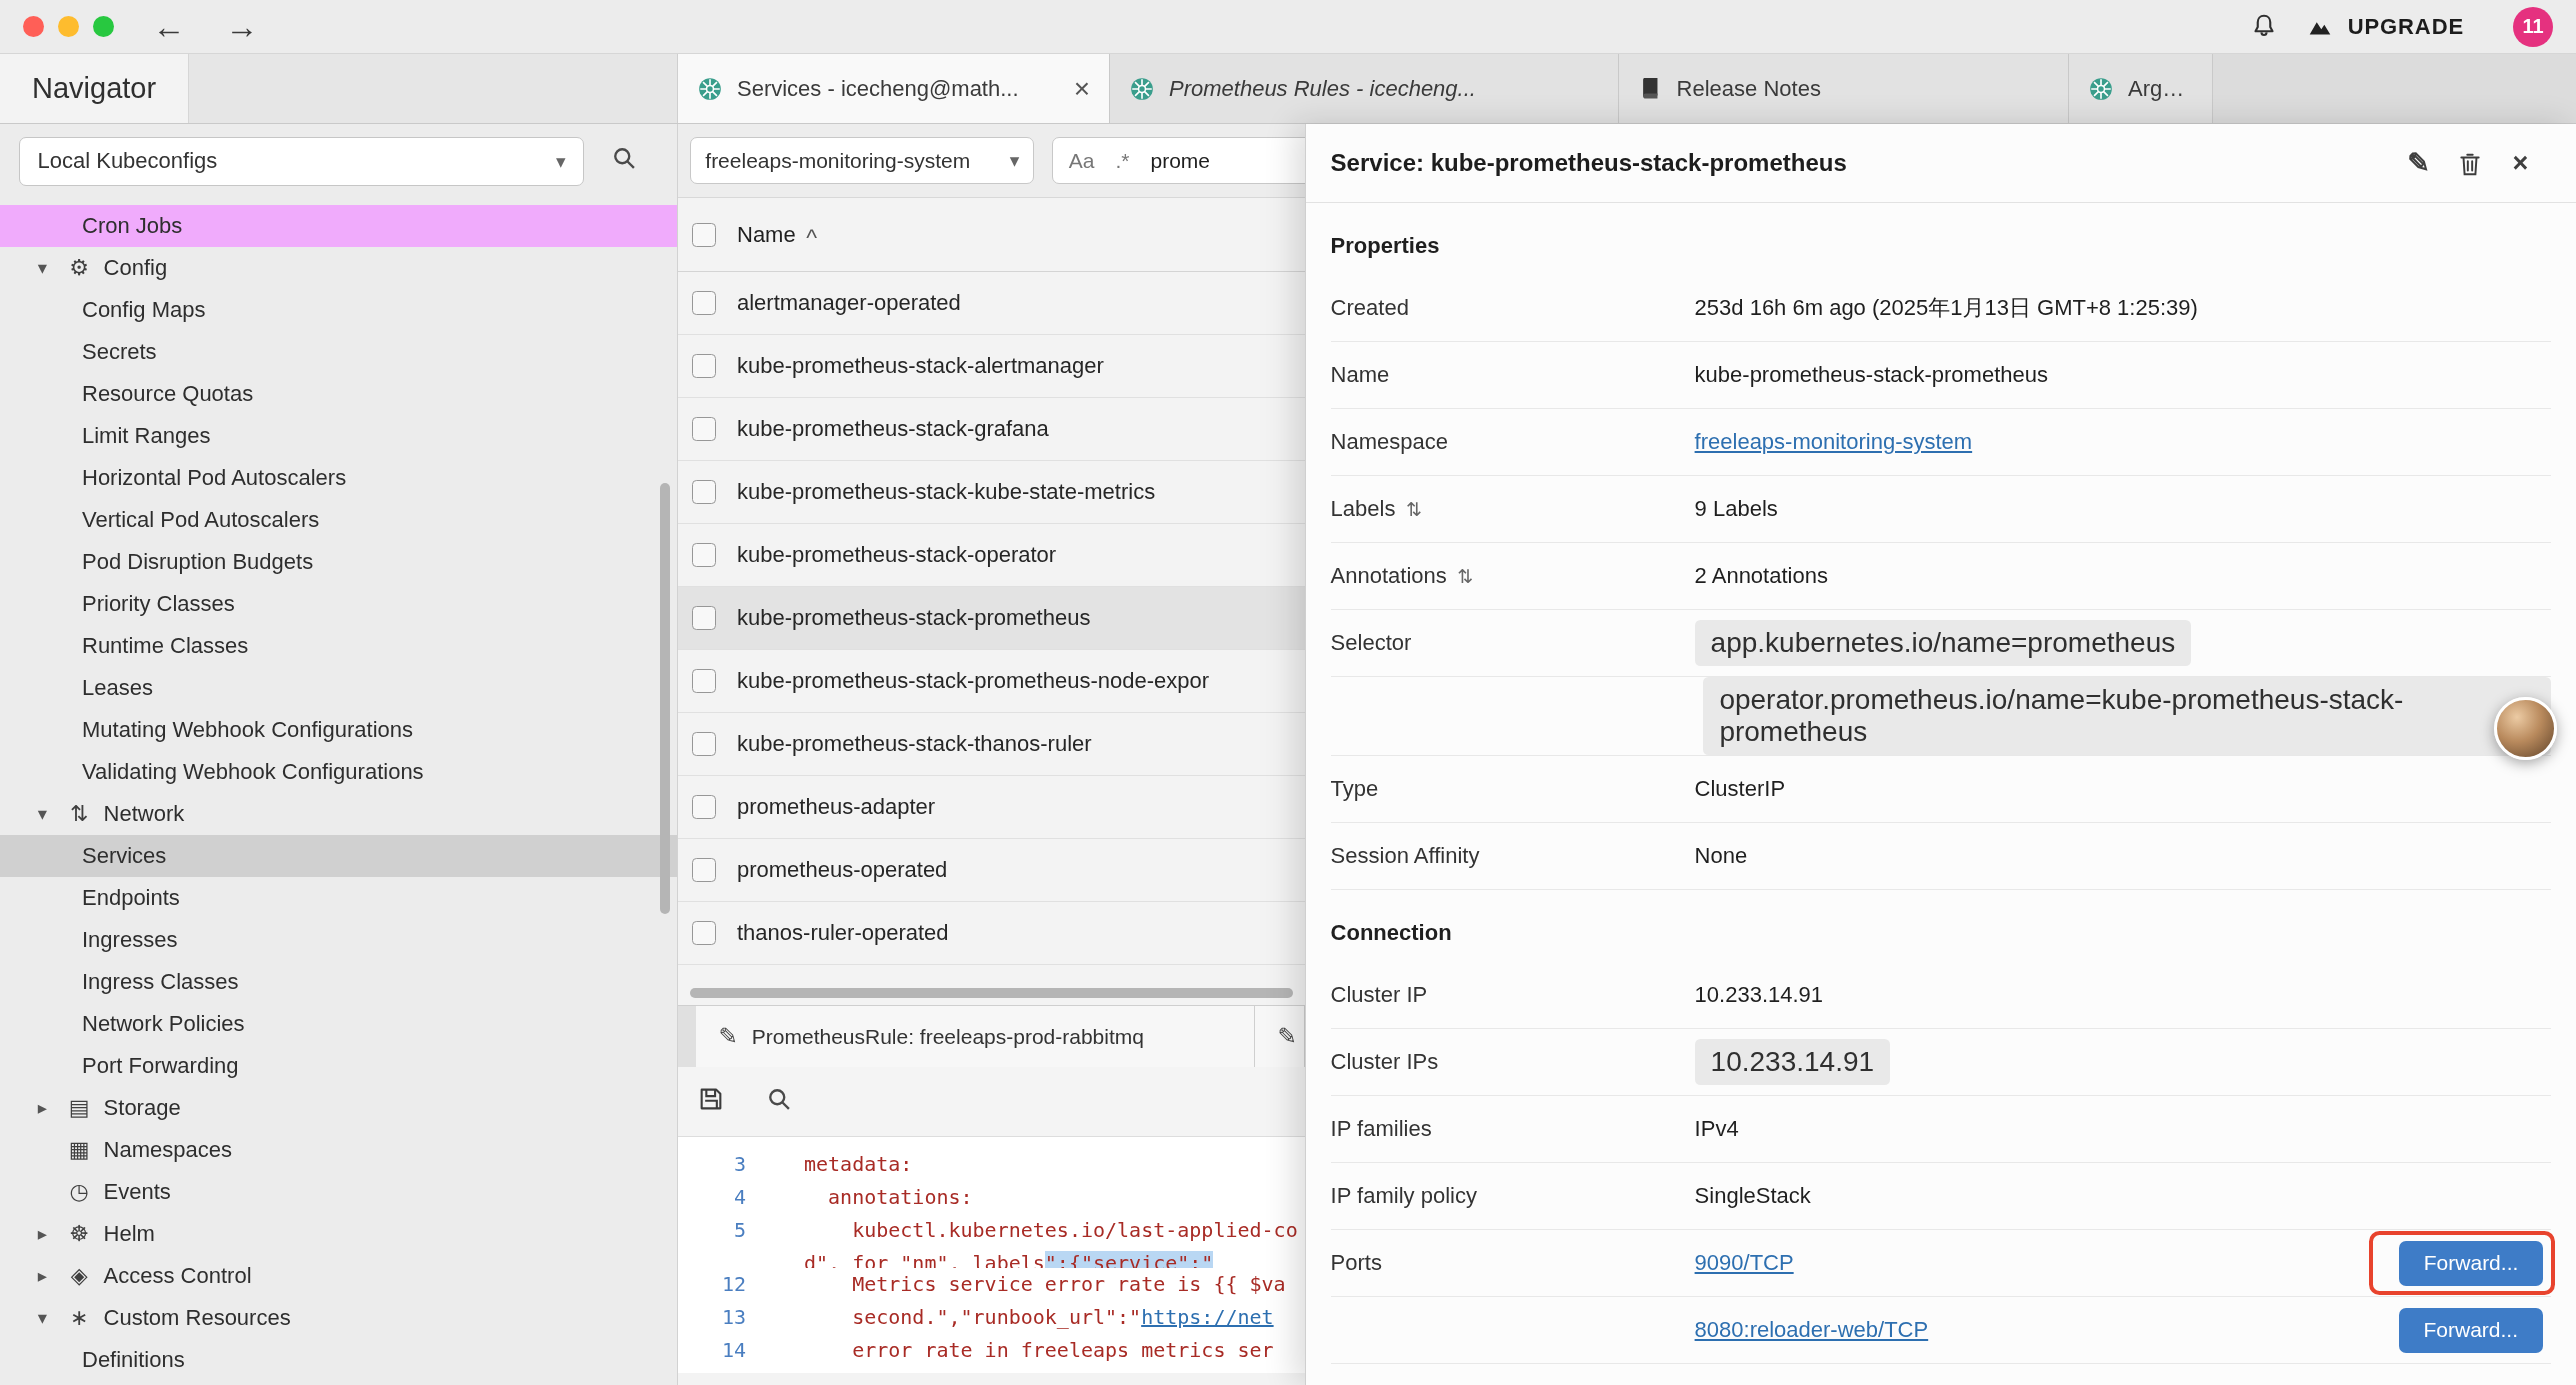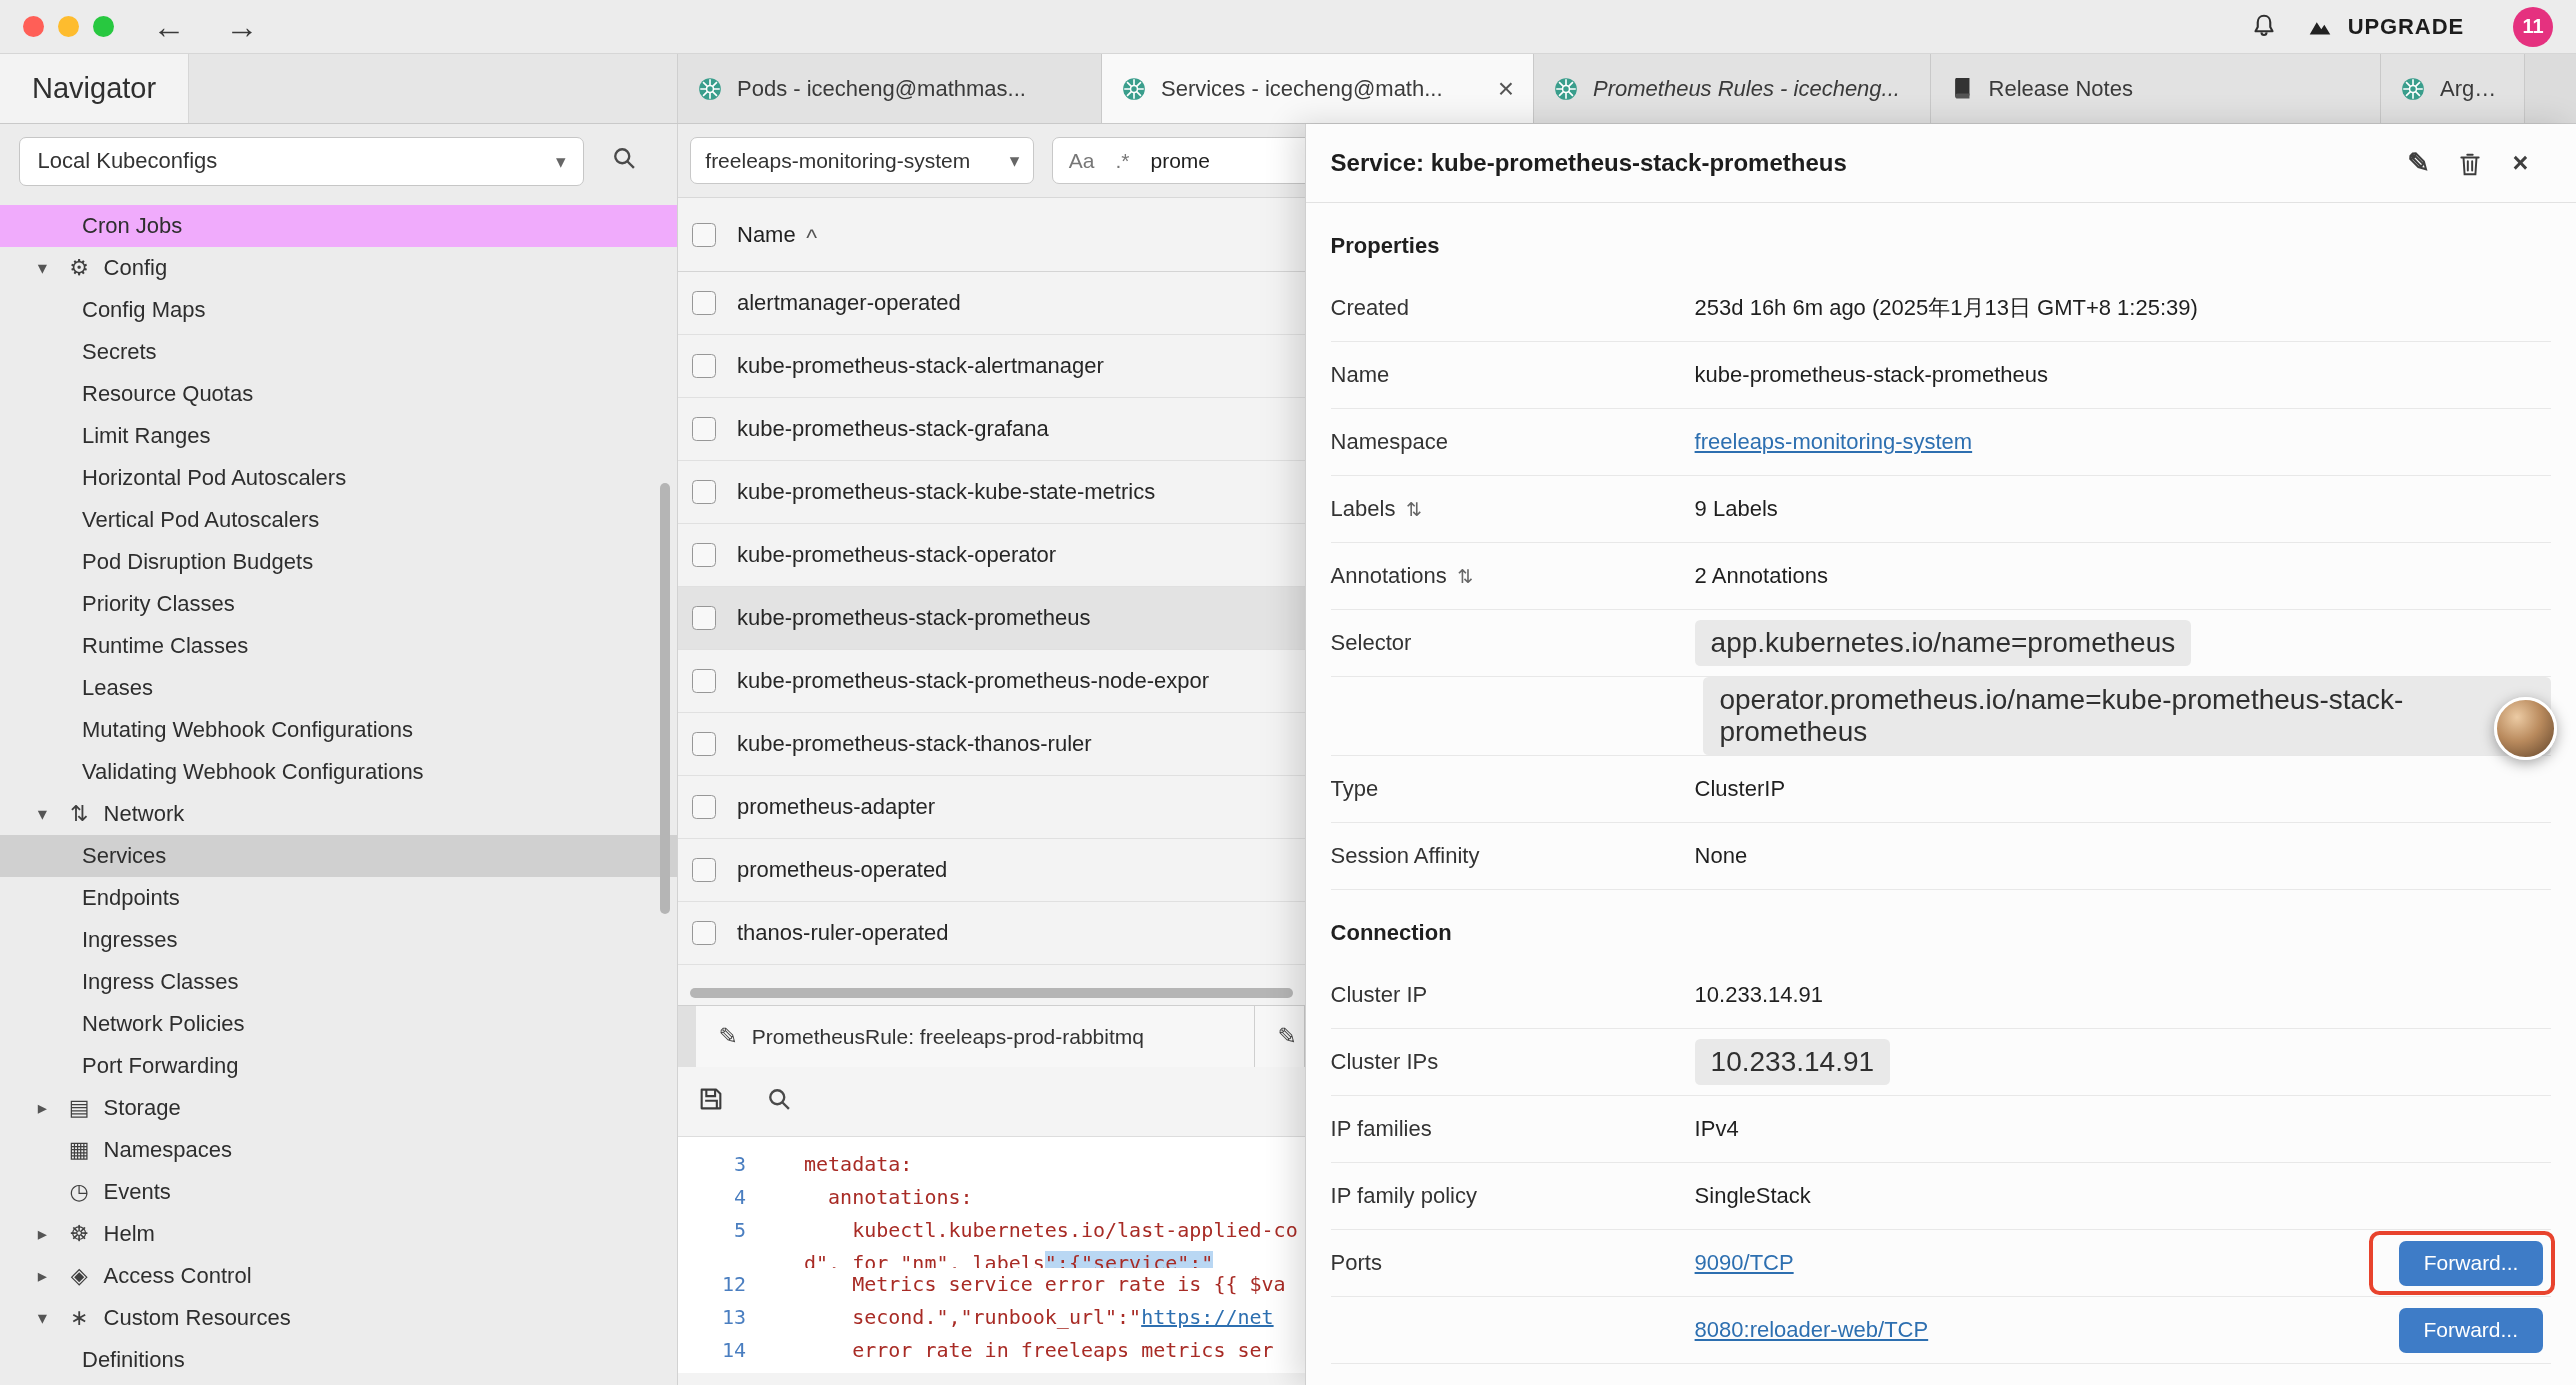--- a/index.html
+++ b/index.html
@@ -131,46 +131,34 @@
     <span>UPGRADE</span>
   </div>
   <div class="badge-count">11</div>
 </div>
 
 <div class="tabbar">
   <div class="nav-zone">
     <div class="nav-tab">Navigator</div>
   </div>
   <div class="tabs" id="tabs">
-      <div class="tab" style="width: 424px;">
-        <span class="tab-icon">
-          <svg width="26" height="26" viewBox="0 0 24 24">
-            <circle cx="12" cy="12" r="10" fill="#3a9e8c"></circle>
-            <g stroke="#fff" stroke-width="1.5">
-              <path d="M12 3v18M3 12h18M5.6 5.6l12.8 12.8M18.4 5.6 5.6 18.4"></path>
-            </g>
-            <circle cx="12" cy="12" r="3.2" fill="#3a9e8c" stroke="#fff" stroke-width="1.4"></circle>
-          </svg>
-        </span>
-        <span class="tab-label">Pods - icecheng@mathmas...</span>
-      </div>
       <div class="tab active" style="width: 432px;">
         <span class="tab-icon">
           <svg width="26" height="26" viewBox="0 0 24 24">
             <circle cx="12" cy="12" r="10" fill="#3a9e8c"></circle>
             <g stroke="#fff" stroke-width="1.5">
               <path d="M12 3v18M3 12h18M5.6 5.6l12.8 12.8M18.4 5.6 5.6 18.4"></path>
             </g>
             <circle cx="12" cy="12" r="3.2" fill="#3a9e8c" stroke="#fff" stroke-width="1.4"></circle>
           </svg>
         </span>
         <span class="tab-label">Services - icecheng@math...</span>
         <span class="close">×</span>
       </div>
-      <div class="tab italic" style="width: 397px;">
+      <div class="tab italic" style="width: 509px;">
         <span class="tab-icon">
           <svg width="26" height="26" viewBox="0 0 24 24">
             <circle cx="12" cy="12" r="10" fill="#3a9e8c"></circle>
             <g stroke="#fff" stroke-width="1.5">
               <path d="M12 3v18M3 12h18M5.6 5.6l12.8 12.8M18.4 5.6 5.6 18.4"></path>
             </g>
             <circle cx="12" cy="12" r="3.2" fill="#3a9e8c" stroke="#fff" stroke-width="1.4"></circle>
           </svg>
         </span>
         <span class="tab-label">Prometheus Rules - icecheng...</span>

